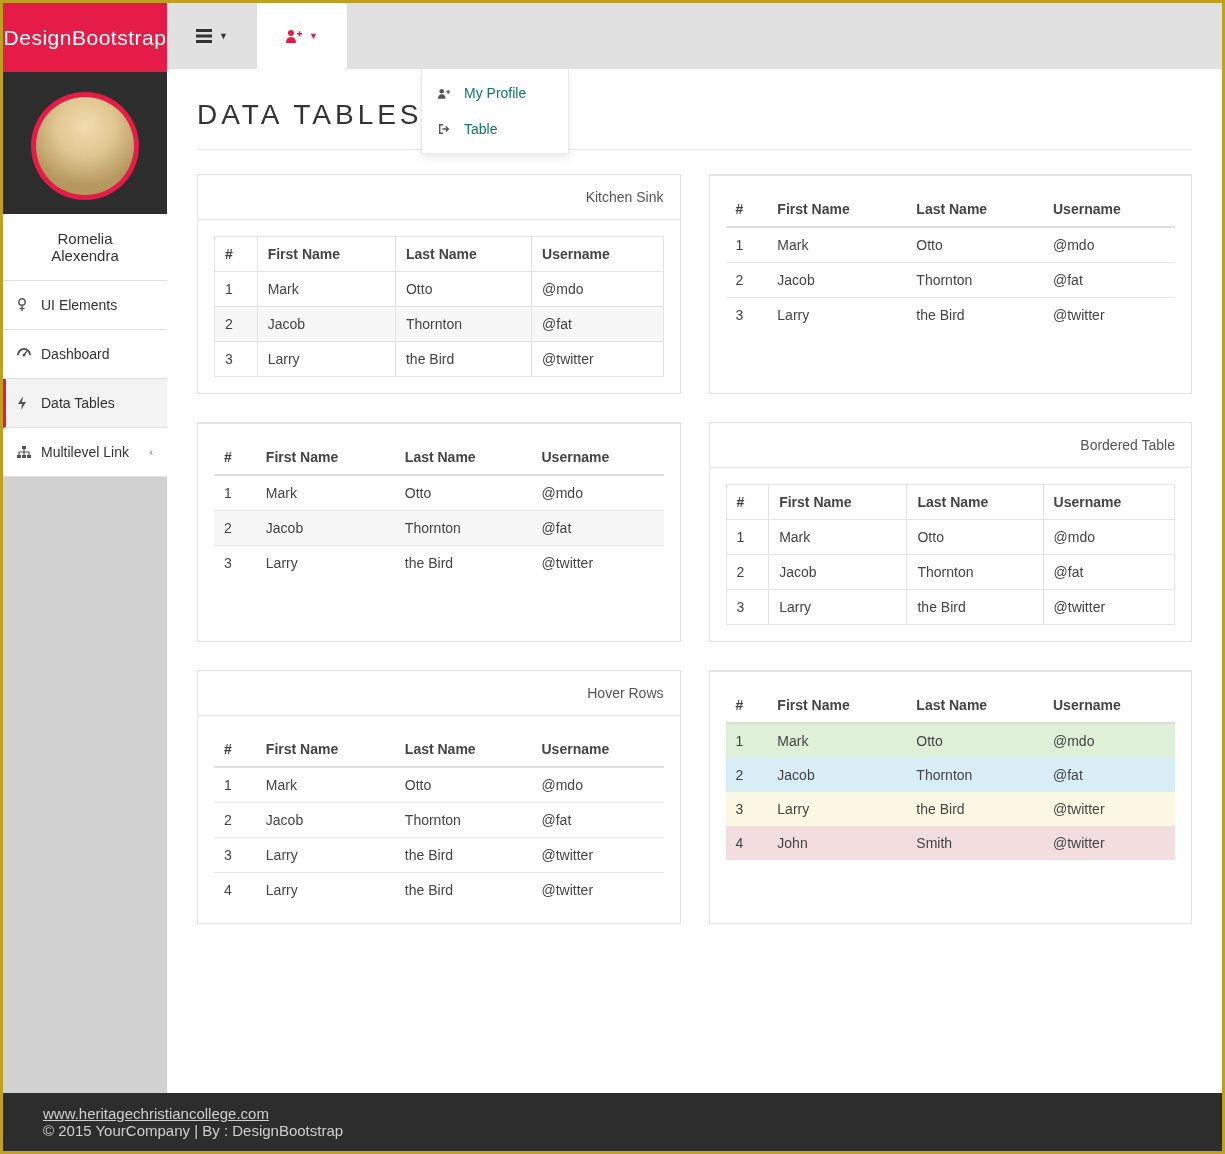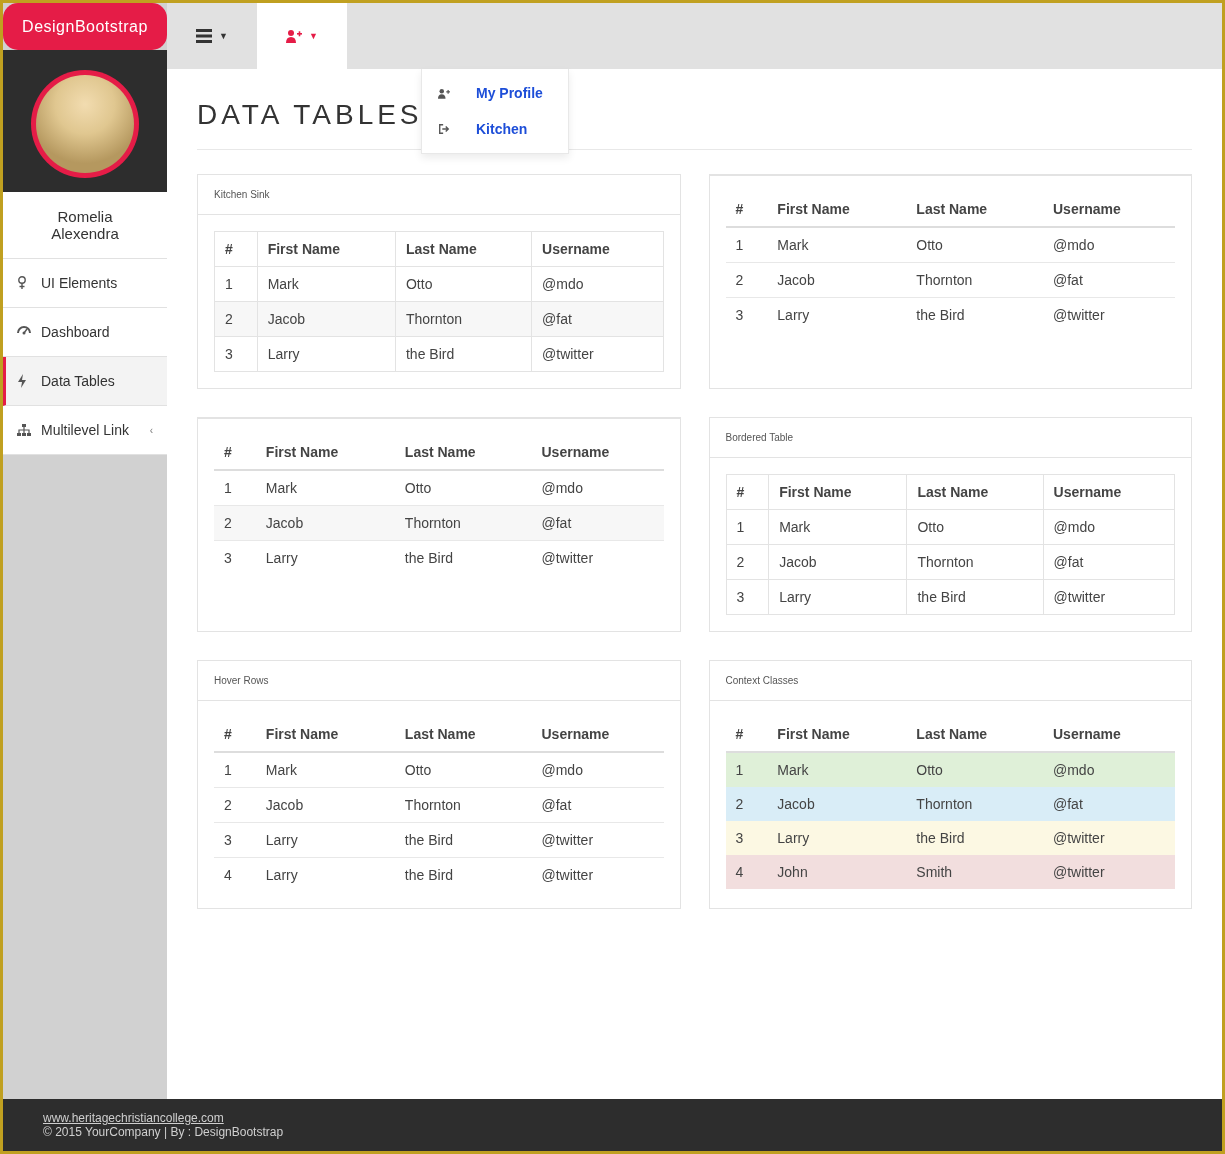--- a/index.html
+++ b/index.html
@@ -1,56 +1,56 @@
 <!DOCTYPE html>
 <html><head>
 <meta charset="utf-8">
 <style>
 * { box-sizing: border-box; margin: 0; padding: 0; }
 body { font-family: -apple-system, 'Segoe UI', sans-serif; background: #d1d1d1; font-size: 14px; color: #444; }
 .frame { width: 1225px; height: 1154px; background: #fff; border: 3px solid #c0a020; position: relative; display: flex; flex-direction: column; }
 .layout { display: flex; flex: 1; overflow: hidden; }
 .sidebar { width: 164px; background: #d1d1d1; display: flex; flex-direction: column; }
-.brand { background: #e51c47; color: #fff; height: 47px; display: flex; align-items: center; justify-content: center; font-size: 16px; font-weight: 300; letter-spacing: 0.5px; border-radius: 15px; }
+.brand { background: #e51c47; color: #fff; height: 69px; display: flex; align-items: center; justify-content: center; font-size: 21px; font-weight: 300; letter-spacing: 0.5px; }
 .profile { background: #2d2d2d; padding: 20px 0 14px; text-align: center; }
 .avatar-wrap { width: 108px; height: 108px; border-radius: 50%; background: #e51c47; margin: 0 auto; display: flex; align-items: center; justify-content: center; }
 .avatar { width: 98px; height: 98px; border-radius: 50%; background: radial-gradient(circle at 50% 30%, #f2dcb0 0%, #e0c790 35%, #b5985f 70%); }
 .username { background: #fff; padding: 16px 28px; font-size: 15px; color: #333; text-align: center; border-bottom: 1px solid #e1e1e1; }
 .nav { list-style: none; }
 .nav li a { display: flex; align-items: center; gap: 10px; padding: 16px 14px; color: #333; text-decoration: none; background: #fff; border-bottom: 1px solid #e1e1e1; font-size: 14px; position: relative; }
 .nav li.active a { background: #f3f3f3; border-left: 3px solid #e51c47; padding-left: 11px; }
 .nav .ic { width: 14px; text-align: center; font-size: 13px; color: #555; }
 .nav .chev { margin-left: auto; font-size: 10px; color: #777; }
 .main { flex: 1; background: #fff; display: flex; flex-direction: column; position: relative; }
 .topbar { height: 66px; background: #e1e1e1; display: flex; align-items: stretch; }
 .top-item { width: 90px; display: flex; align-items: center; justify-content: center; gap: 7px; color: #333; cursor: pointer; position: relative; }
 .top-item.white { background: #fff; color: #e51c47; }
 .top-item .caret { font-size: 9px; color: inherit; }
 .dropdown-menu { position: absolute; top: 66px; left: 254px; width: 148px; background: #fff; border: 1px solid #e8e8e8; border-top: none; box-shadow: 0 4px 8px rgba(0,0,0,0.08); z-index: 50; padding: 6px 0; }
-.dropdown-menu a { display: flex; align-items: center; gap: 24px; padding: 10px 16px; color: #1d4ed8; text-decoration: none; font-size: 14px; font-weight: bold; }
+.dropdown-menu a { display: flex; align-items: center; gap: 12px; padding: 10px 16px; color: #0f766e; text-decoration: none; font-size: 14px; }
 .dropdown-menu .dic { width: 14px; font-size: 12px; color: #555; }
 .content { padding: 30px; }
 .page-title { font-size: 28px; font-weight: 300; letter-spacing: 4px; color: #333; margin-bottom: 18px; }
 .hr { border: none; border-top: 1px solid #e8e8e8; margin-bottom: 24px; }
 .grid { display: grid; grid-template-columns: 1fr 1fr; gap: 28px; }
 .panel { border: 1px solid #e3e3e3; background: #fff; }
-.panel-head { padding: 14px 16px; color: #555; font-size: 10px; }
+.panel-head { padding: 14px 16px; color: #555; font-size: 14px; text-align: right; }
 .panel-body { padding: 16px; border-top: 1px solid #e3e3e3; }
 table { width: 100%; border-collapse: collapse; }
 th, td { text-align: left; padding: 9px 10px; font-size: 14px; color: #444; }
 th { font-weight: 600; border-bottom: 2px solid #ddd; }
 .tbl-basic tr td, .tbl-striped tr td, .tbl-hover tr td { border-top: 1px solid #e8e8e8; }
 .tbl-kitchen th, .tbl-kitchen td, .tbl-bordered th, .tbl-bordered td { border: 1px solid #e3e3e3; }
 .tbl-kitchen tbody tr:nth-child(even) { background: #f7f7f7; }
 .tbl-striped tbody tr:nth-child(even) { background: #f7f7f7; }
 .ctx-success { background: #dff0d8; }
 .ctx-info { background: #d9edf7; }
 .ctx-warning { background: #fcf8e3; }
 .ctx-danger { background: #f2dede; }
-.footer { background: #2d2d2d; color: #cfcfcf; font-size: 12px; padding: 12px 40px; }
+.footer { background: #2d2d2d; color: #cfcfcf; font-size: 15px; padding: 12px 40px; }
 .footer a { color: #cfcfcf; }
 svg { display: block; }
 </style>
 </head>
 <body>
 
 <div class="frame">
 <div class="layout">
 
   <div class="sidebar">
@@ -151,21 +151,21 @@
         </span>
         <span>My Profile</span>
       </a>
       <a href="#">
         <span class="dic">
           <svg width="12" height="12" viewBox="0 0 14 14">
                 <path d="M6 2 H2 V12 H6" stroke="#555" stroke-width="1.6" fill="none"></path>
                 <path d="M5 7 H12 M9 4 L12 7 L9 10" stroke="#555" stroke-width="1.6" fill="none"></path>
               </svg>
         </span>
-        <span>Kitchen</span>
+        <span>Table</span>
       </a>
     </div>
 
     <div class="content">
       <h1 class="page-title">DATA TABLES</h1>
       <hr class="hr">
 
       <div class="grid">
 
         <div class="panel">
@@ -346,21 +346,20 @@
                       <td>Larry</td>
                       <td>the Bird</td>
                       <td>@twitter</td>
                     </tr>
                   </tbody>
                 </table>
               </div>
         </div>
 
         <div class="panel">
-          <div class="panel-head">Context Classes</div>
           <div class="panel-body">
                 <table class="tbl-context" id="ctx-table">
                   <thead>
                     <tr>
                       <th>#</th>
                       <th>First Name</th>
                       <th>Last Name</th>
                       <th>Username</th>
                     </tr>
                   </thead>

